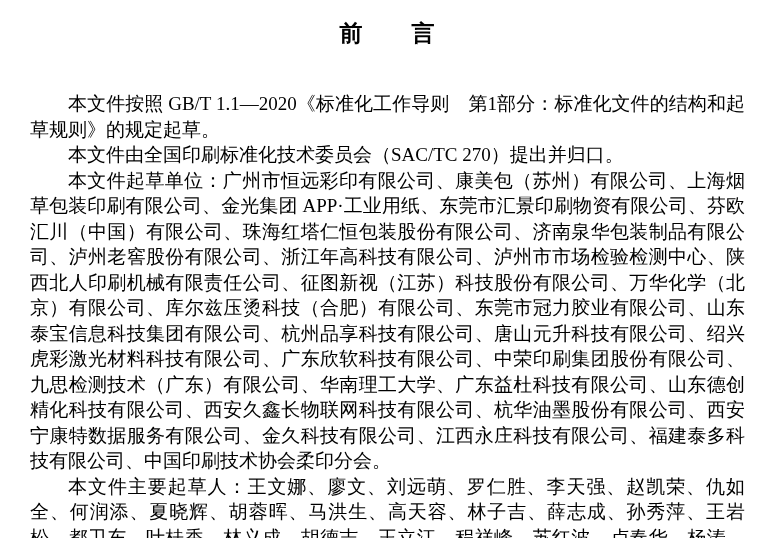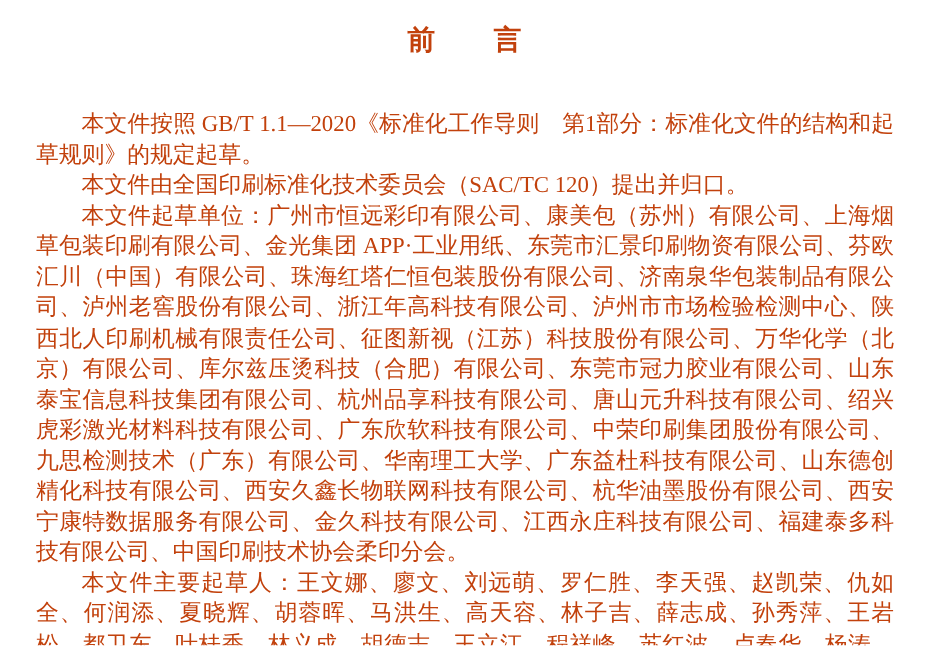--- a/index.html
+++ b/index.html
@@ -8,21 +8,21 @@
     background: #ffffff;
   }
   .page {
     position: relative;
     width: 775px;
     height: 538px;
     box-sizing: border-box;
     background: #ffffff;
     padding: 10px 30px 0 30px;
     font-family: "Liberation Serif", "DejaVu Serif", serif;
-    color: #c2410c;
+    color: #000000;
     overflow: hidden;
   }
   .doc-title {
     margin: 8px 0 42px 0;
     text-align: center;
     font-size: 23px;
     font-weight: bold;
     letter-spacing: 1px;
     font-family: "Liberation Serif", "DejaVu Serif", serif;
   }
@@ -36,17 +36,17 @@
     word-break: break-all;
   }
 </style>
 </head>
 <body>
 
 <div class="page">
   <h1 class="doc-title">前　　言</h1>
   <div class="doc-body">
     <p>本文件按照 GB/T 1.1—2020《标准化工作导则　第1部分：标准化文件的结构和起草规则》的规定起草。</p>
-    <p>本文件由全国印刷标准化技术委员会（SAC/TC 120）提出并归口。</p>
+    <p>本文件由全国印刷标准化技术委员会（SAC/TC 270）提出并归口。</p>
     <p>本文件起草单位：广州市恒远彩印有限公司、康美包（苏州）有限公司、上海烟草包装印刷有限公司、金光集团 APP·工业用纸、东莞市汇景印刷物资有限公司、芬欧汇川（中国）有限公司、珠海红塔仁恒包装股份有限公司、济南泉华包装制品有限公司、泸州老窖股份有限公司、浙江年高科技有限公司、泸州市市场检验检测中心、陕西北人印刷机械有限责任公司、征图新视（江苏）科技股份有限公司、万华化学（北京）有限公司、库尔兹压烫科技（合肥）有限公司、东莞市冠力胶业有限公司、山东泰宝信息科技集团有限公司、杭州品享科技有限公司、唐山元升科技有限公司、绍兴虎彩激光材料科技有限公司、广东欣软科技有限公司、中荣印刷集团股份有限公司、九思检测技术（广东）有限公司、华南理工大学、广东益杜科技有限公司、山东德创精化科技有限公司、西安久鑫长物联网科技有限公司、杭华油墨股份有限公司、西安宁康特数据服务有限公司、金久科技有限公司、江西永庄科技有限公司、福建泰多科技有限公司、中国印刷技术协会柔印分会。</p>
     <p>本文件主要起草人：王文娜、廖文、刘远萌、罗仁胜、李天强、赵凯荣、仇如全、何润添、夏晓辉、胡蓉晖、马洪生、高天容、林子吉、薛志成、孙秀萍、王岩松、都卫东、叶桂香、林义成、胡德志、王立江、程祥峰、苏红波、卢春华、杨涛、赵书勇、谭荣洪、陈广学、李守英、陈开华、王学春、汪正华、马志强、刘松林、段春芳、皮玉林、毛晓尧、张德军、邓卫红。</p>
   </div>
 </div>
 
 </body></html>

